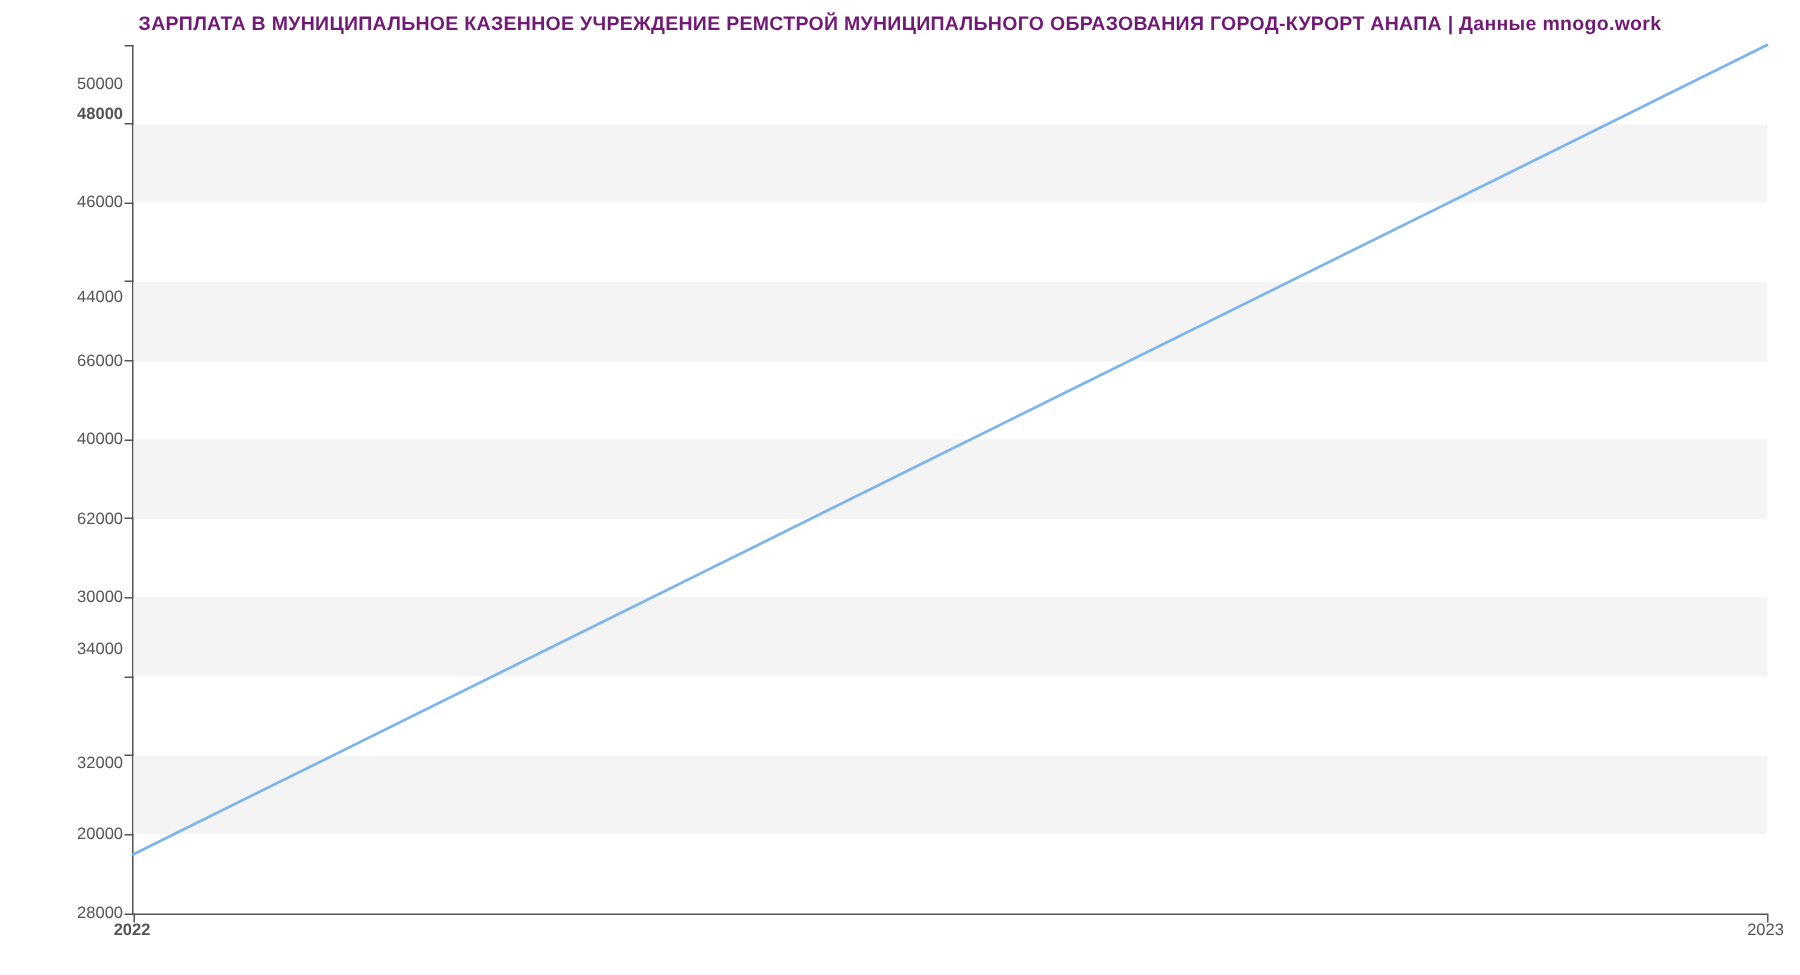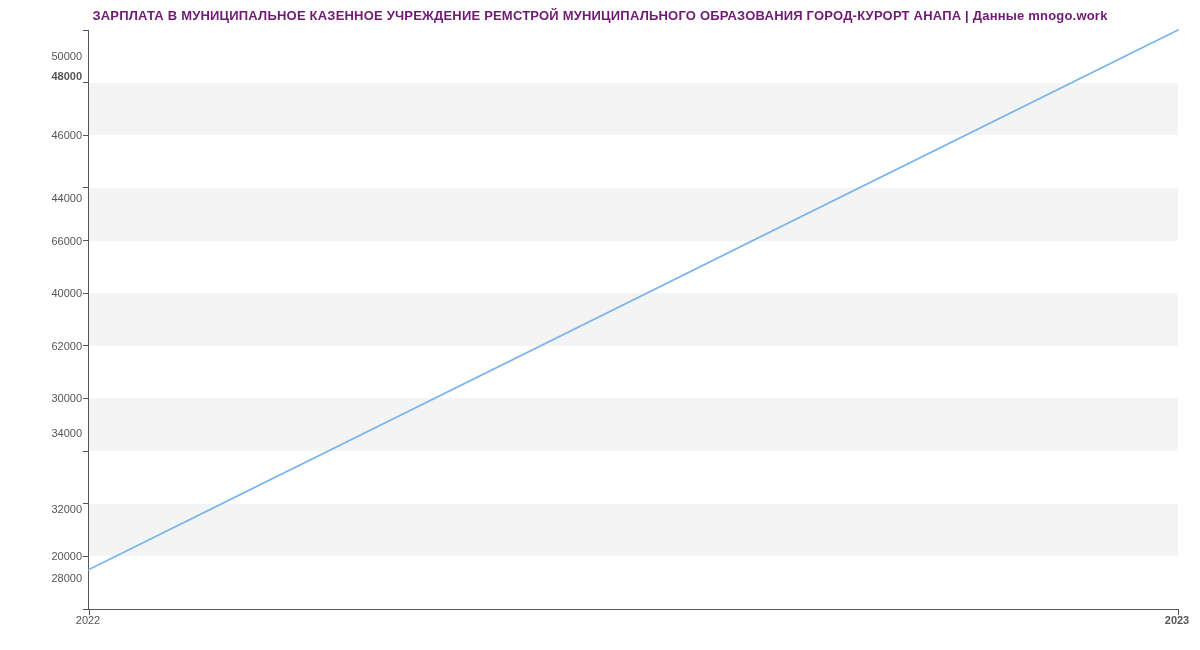--- a/index.html
+++ b/index.html
@@ -110,27 +110,27 @@
       <div class="tick-y" style="top: 315.318px;"></div>
       <div class="tick-y" style="top: 262.682px;"></div>
       <div class="tick-y" style="top: 210.045px;"></div>
       <div class="tick-y" style="top: 157.409px;"></div>
       <div class="tick-y" style="top: 104.773px;"></div>
       <div class="tick-y" style="top: 52.1364px;"></div>
       <div class="tick-y" style="top: -0.5px;"></div>
       <div class="tick-x" style="left: 0px;"></div>
       <div class="tick-x" style="left: 1089px;"></div>
     </div>
-<div class="ylabel" style="top: 578px;">28000</div>
+<div class="ylabel" style="top: 609px;">28000</div>
     <div class="ylabel" style="top: 556.364px;">20000</div>
     <div class="ylabel" style="top: 509px;">32000</div>
     <div class="ylabel" style="top: 433px;">34000</div>
     <div class="ylabel" style="top: 398.455px;">30000</div>
     <div class="ylabel" style="top: 345.818px;">62000</div>
     <div class="ylabel" style="top: 293.182px;">40000</div>
     <div class="ylabel" style="top: 240.545px;">66000</div>
     <div class="ylabel" style="top: 198px;">44000</div>
     <div class="ylabel" style="top: 135.273px;">46000</div>
     <div class="ylabel" style="top: 76px; font-weight: bold;">48000</div>
     <div class="ylabel" style="top: 30px; margin-top: 26px;">50000</div>
-    <div class="xlabel" style="left: 88px;">2022</div>
-    <div class="xlabel" style="left: 1177px; font-weight: bold;">2023</div>
+    <div class="xlabel" style="left: 88px; font-weight: bold;">2022</div>
+    <div class="xlabel" style="left: 1177px;">2023</div>
   </div>
 
 </body></html>

